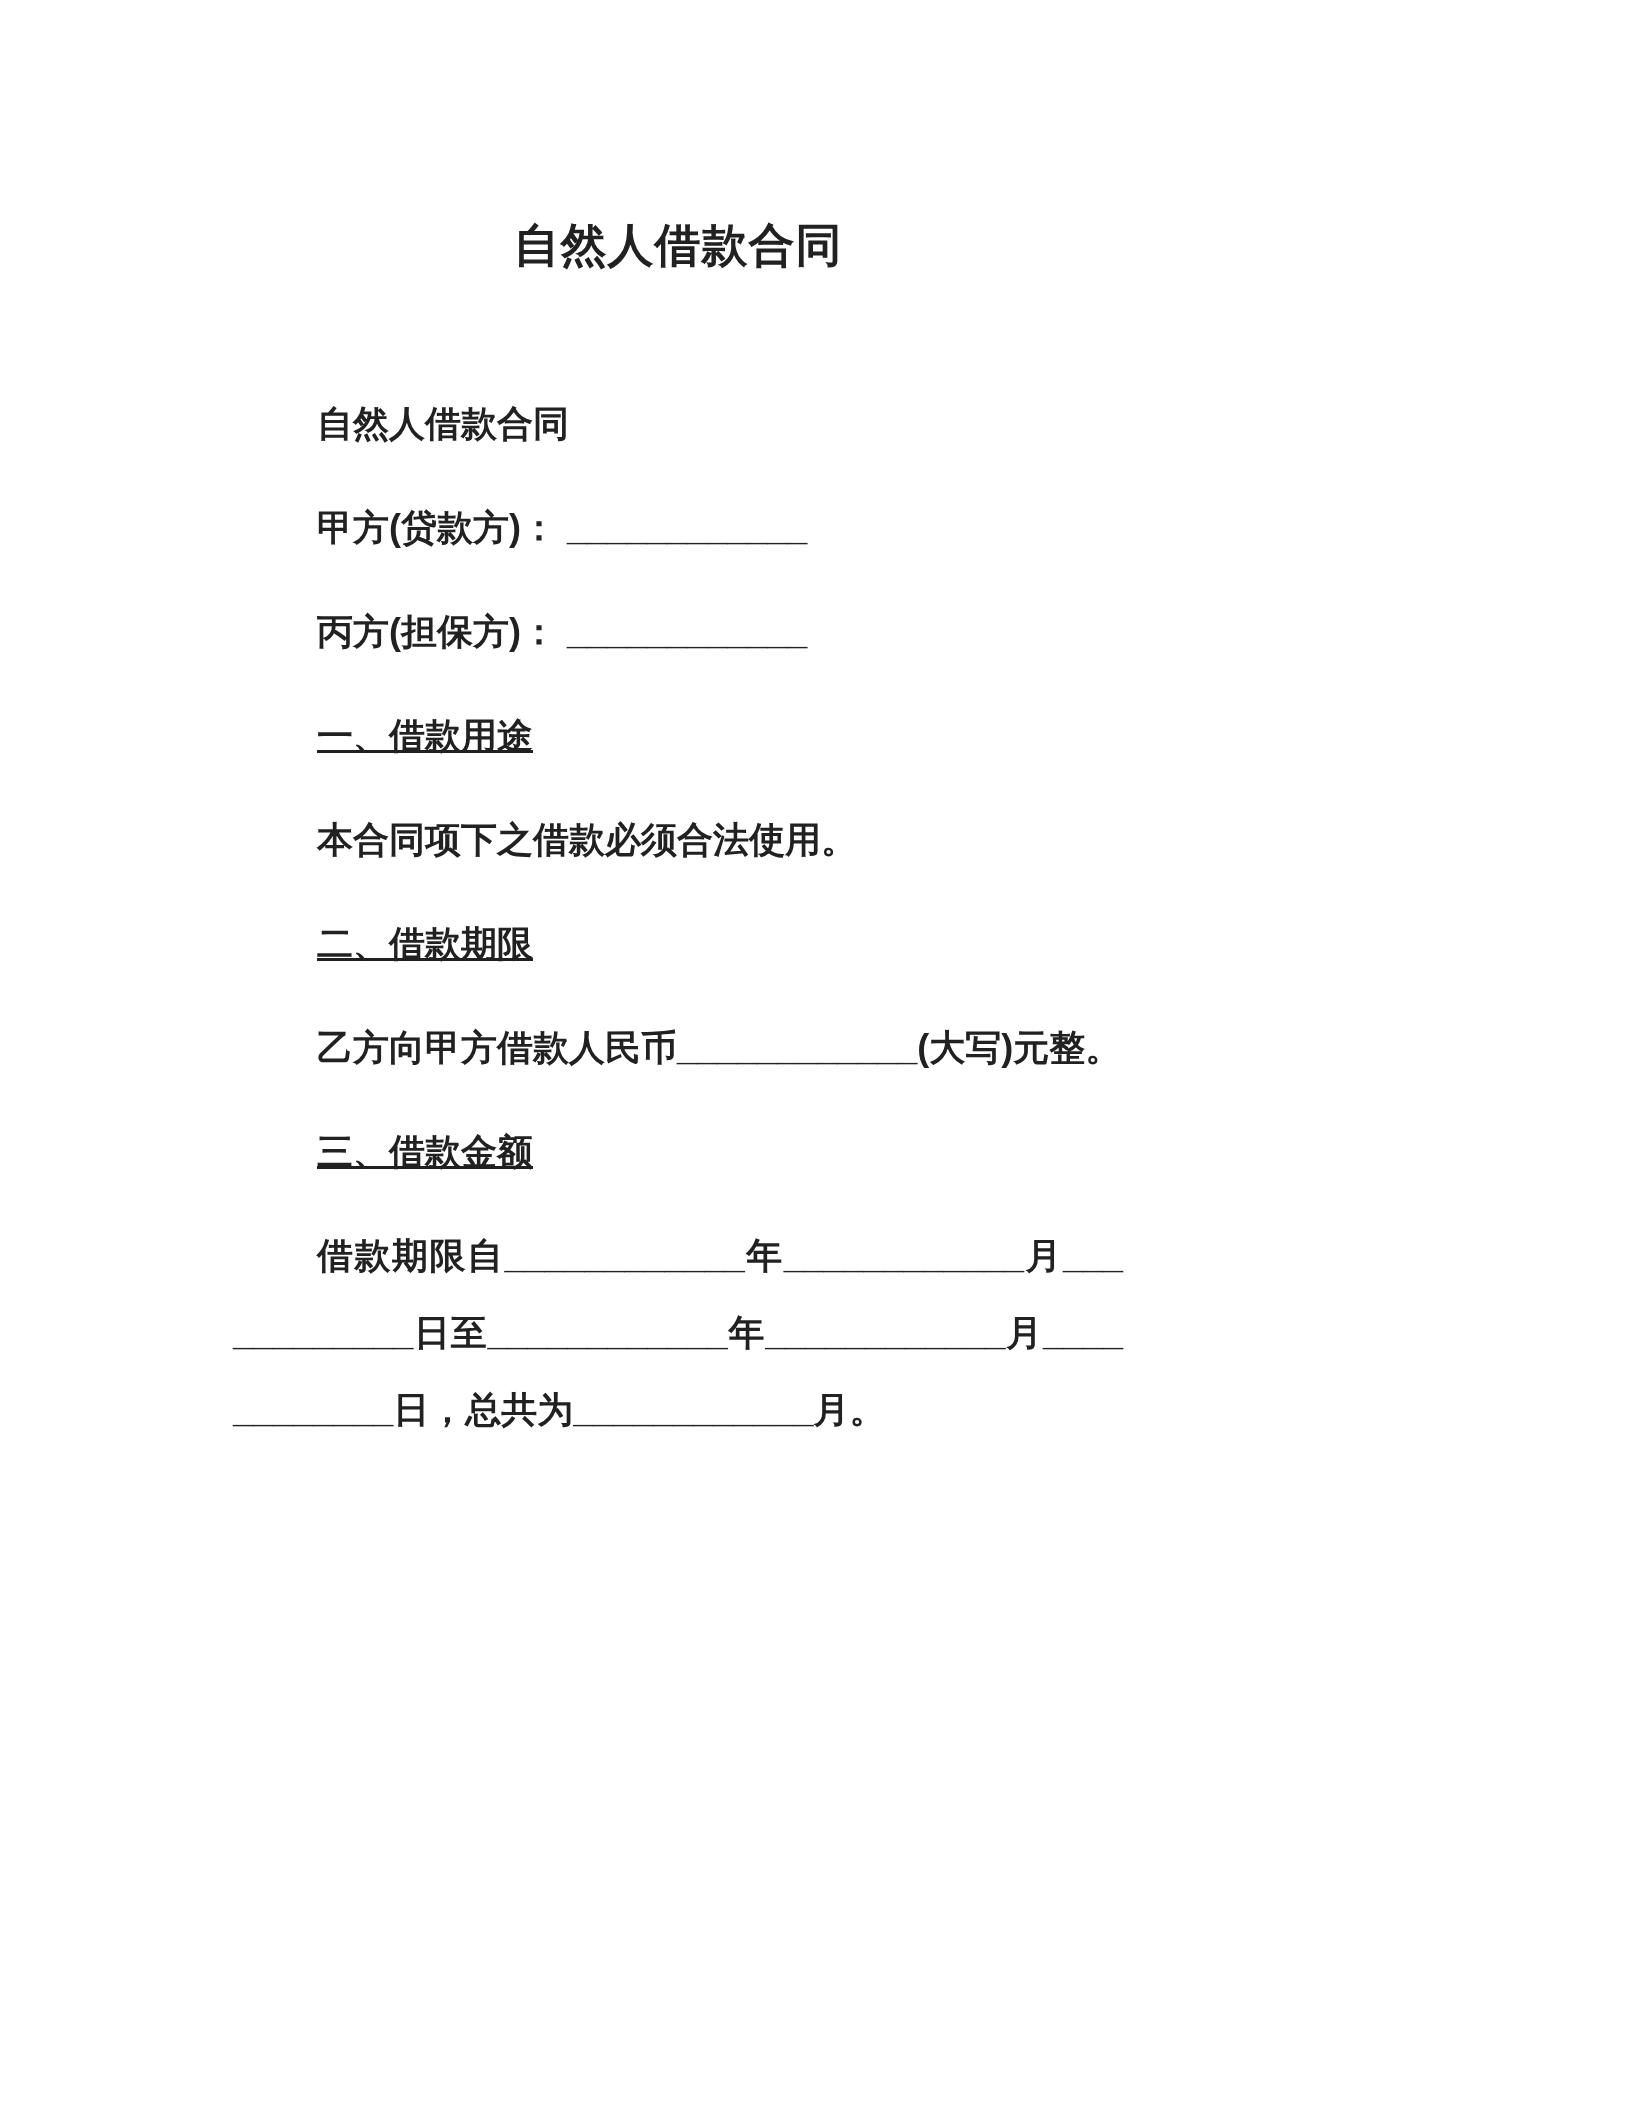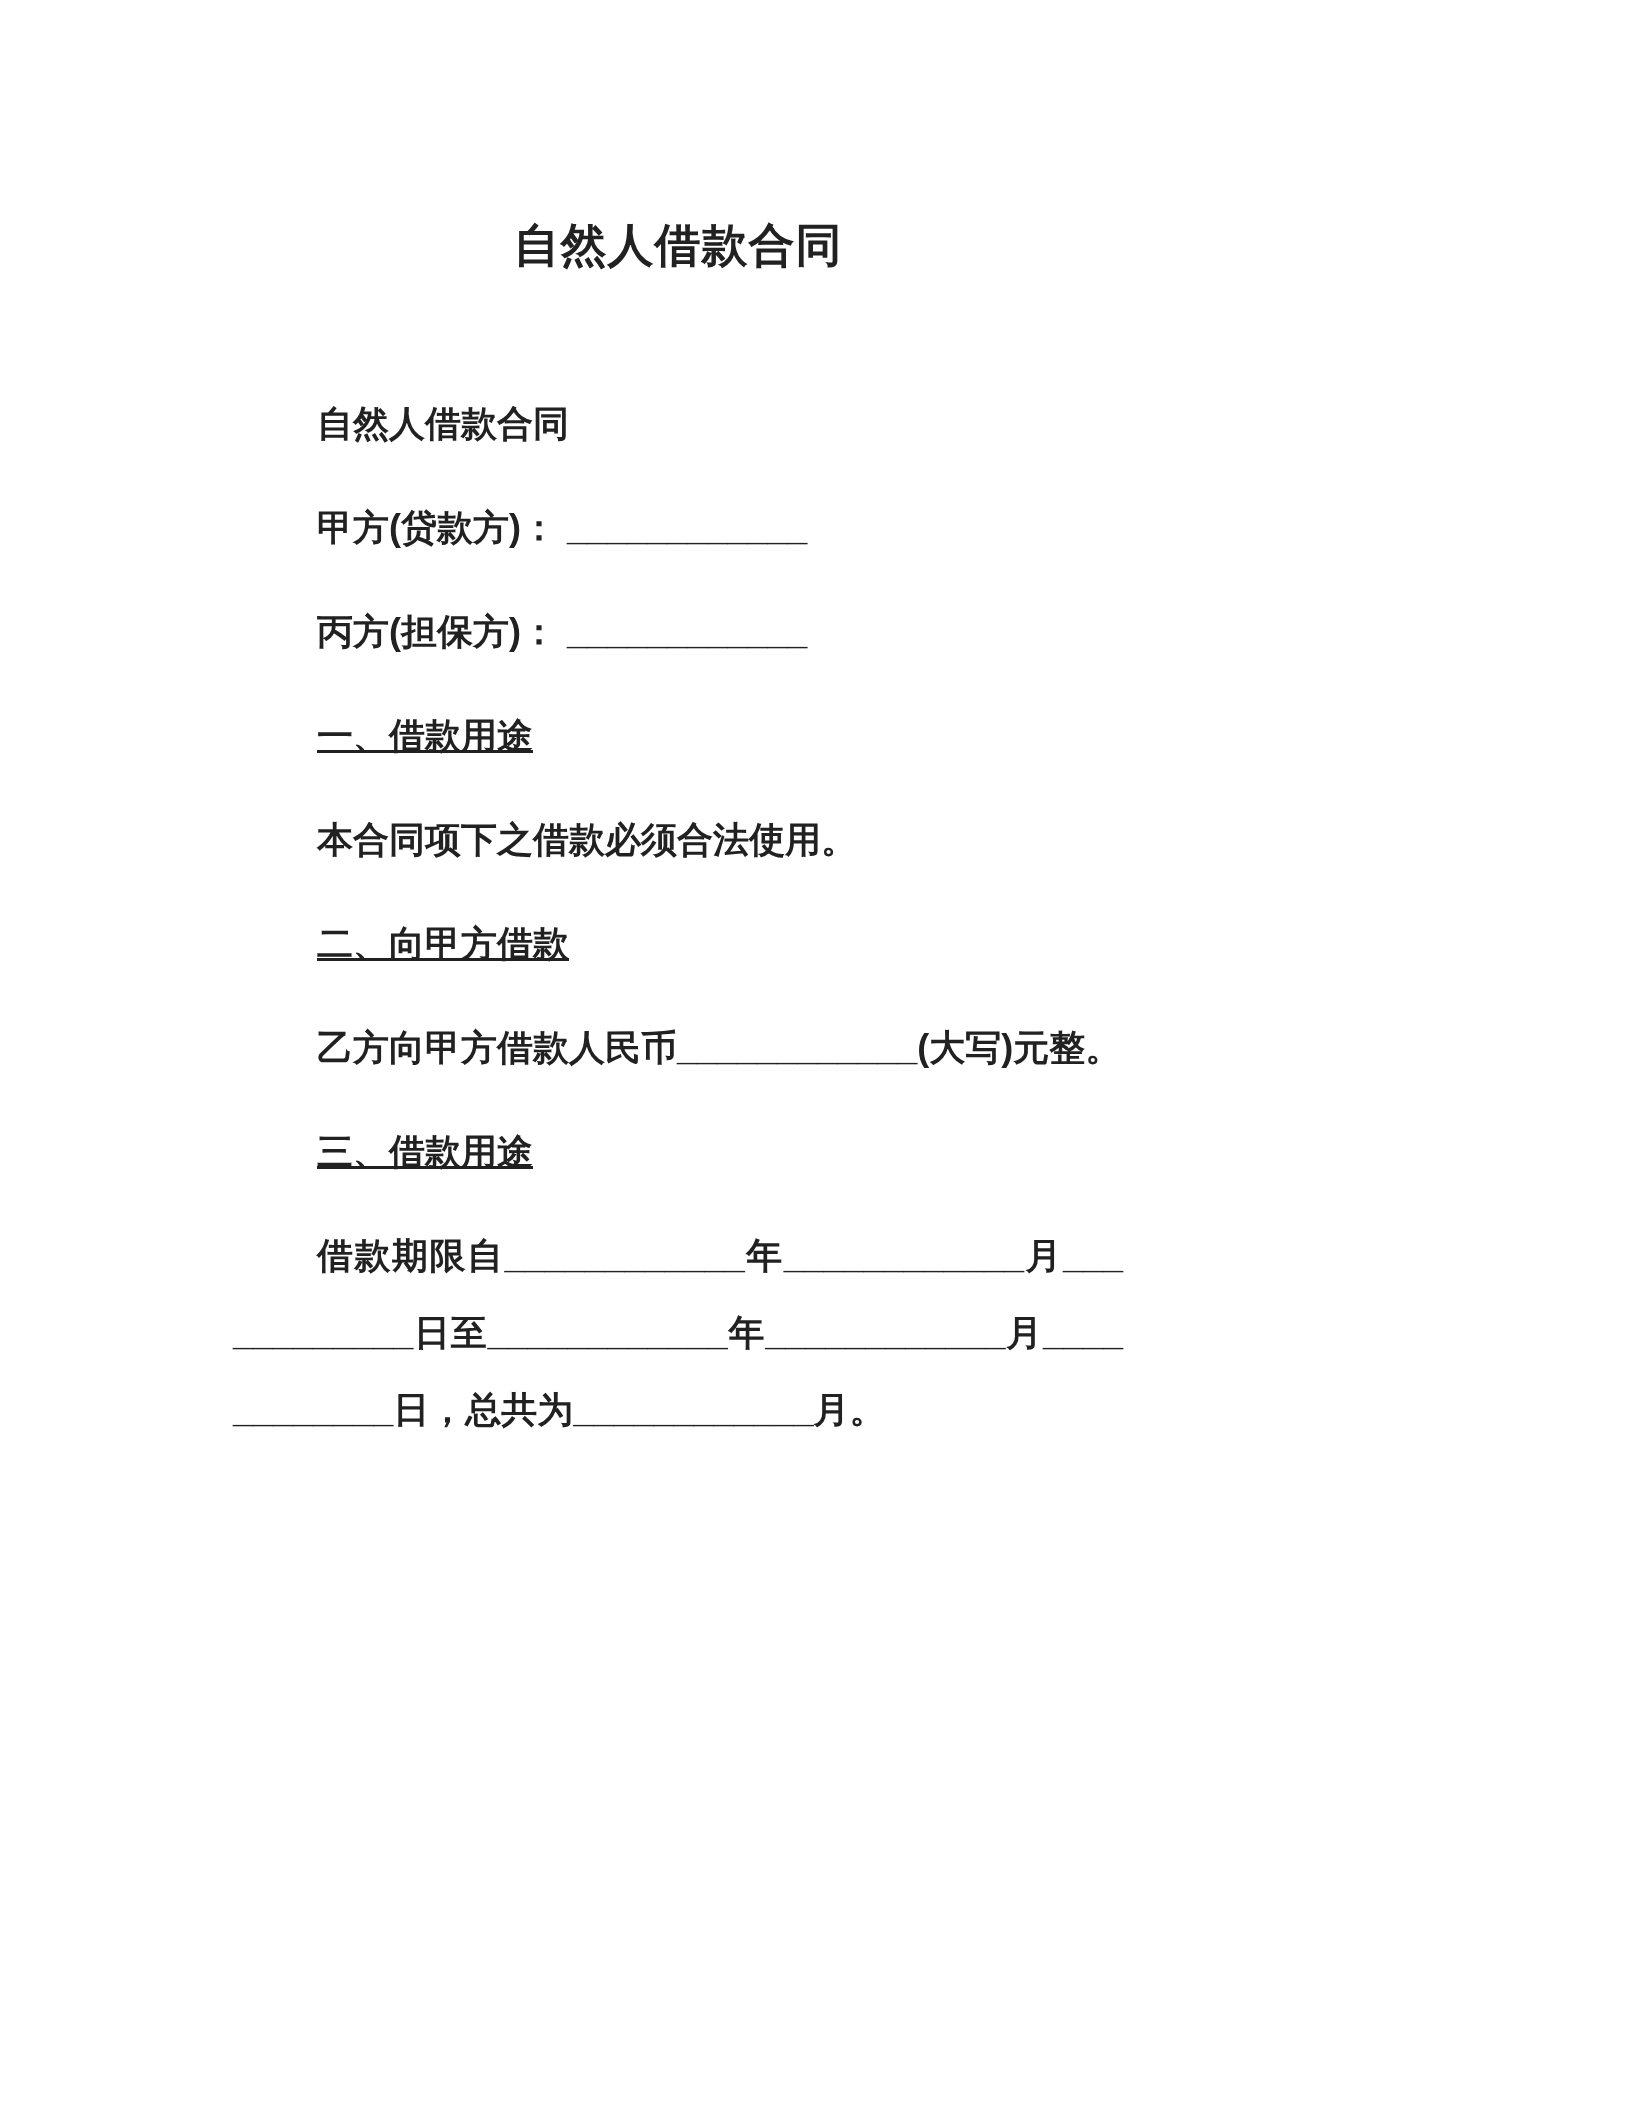--- a/index.html
+++ b/index.html
@@ -62,22 +62,22 @@
     <p class="indent">甲方(贷款方)： ____________</p>
 
 
     <p class="indent">丙方(担保方)： ____________</p>
 
 
     <p class="indent heading">一、借款用途</p>
 
     <p class="indent">本合同项下之借款必须合法使用。</p>
 
-    <p class="indent heading">二、向甲方借款</p>
+    <p class="indent heading">二、借款期限</p>
 
     <p class="indent">乙方向甲方借款人民币____________(大写)元整。</p>
 
-    <p class="indent heading">三、借款用途</p>
+    <p class="indent heading">三、借款金额</p>
 
     <p class="indent">借款期限自____________年____________月____________日至____________年____________月____________日，总共为____________月。</p>
 
   </div>
 </div>
 
 </body></html>

